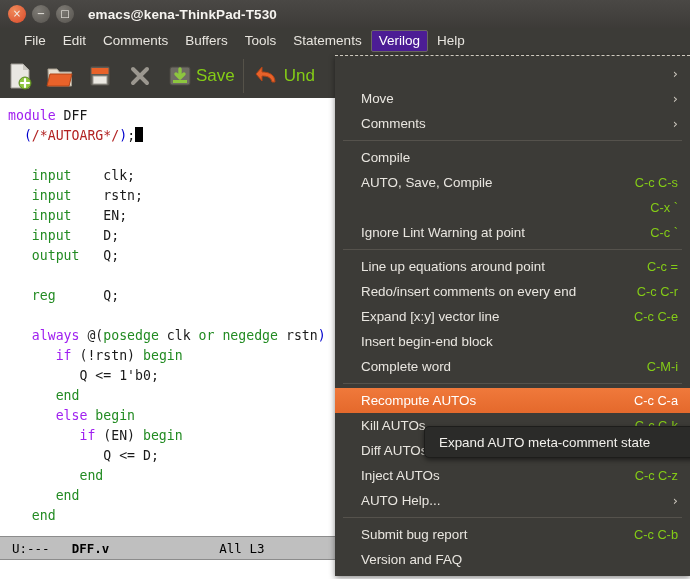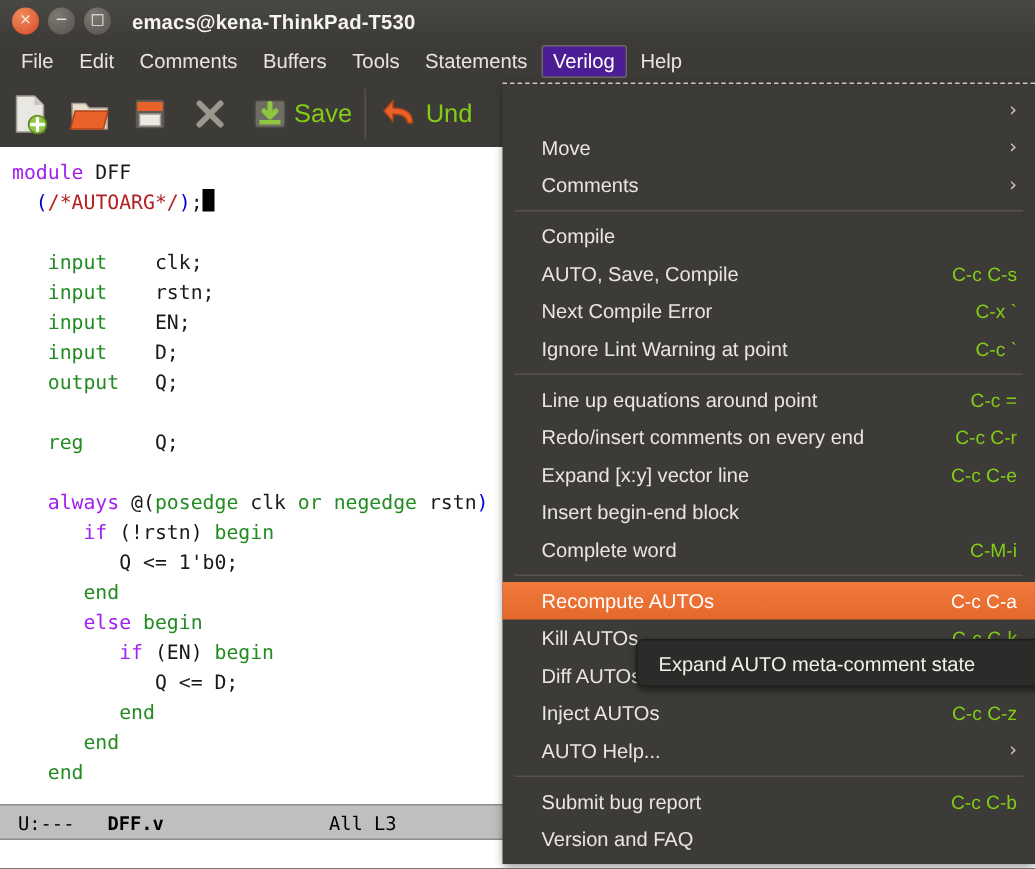--- a/index.html
+++ b/index.html
@@ -42,21 +42,21 @@
     font-weight: bold;
     letter-spacing: 0.1px;
   }
 
   
   #menubar {
     position: absolute; left: 0; top: 28px;
     width: 690px; height: 25px;
     background: #3c3b37;
     display: flex; align-items: center;
-    padding-left: 6px;
+    padding-left: 16px;
     box-sizing: border-box;
   }
   .mb-item {
     color: #e8e5df;
     font-size: 13.5px;
     padding: 3px 8px 4px 8px;
     margin-right: 1px;
     border-radius: 2px;
     white-space: nowrap;
   }
@@ -329,21 +329,20 @@
       </div>
       <div class="msep"></div>
       <div class="mi">
         <span class="lbl">Compile</span>
       </div>
       <div class="mi">
         <span class="lbl">AUTO, Save, Compile</span>
         <span class="key">C-c C-s</span>
       </div>
       <div class="mi">
-        <span class="lbl">Next Compile Error</span>
         <span class="key">C-x `</span>
       </div>
       <div class="mi">
         <span class="lbl">Ignore Lint Warning at point</span>
         <span class="key">C-c `</span>
       </div>
       <div class="msep"></div>
       <div class="mi">
         <span class="lbl">Line up equations around point</span>
         <span class="key">C-c =</span>

